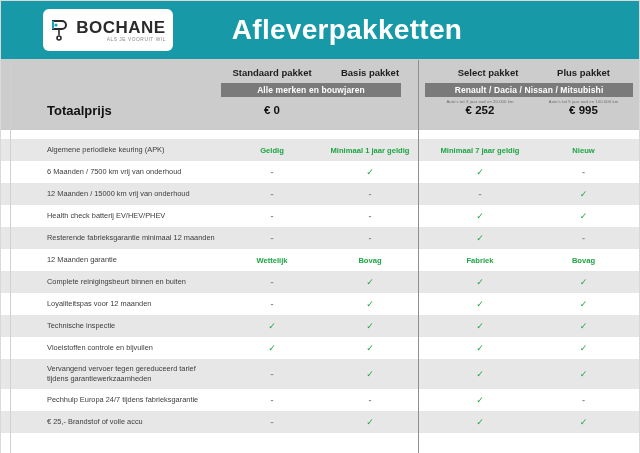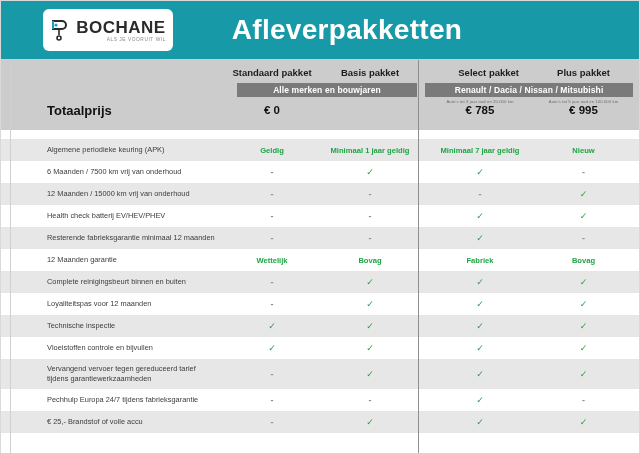--- a/index.html
+++ b/index.html
@@ -114,32 +114,32 @@
         <span class="logo-word">BOCHANE</span>
         <span class="logo-tag">ALS JE VOORUIT WIL</span>
       </span>
     </div>
     <div class="header-title">Afleverpakketten</div>
   </div>
 
   <div class="thead">
     <div class="col-head" style="left:216px;width:110px;">Standaard pakket</div>
     <div class="col-head" style="left:320px;width:98px;">Basis pakket</div>
-    <div class="col-head" style="left:408px;width:110px;text-align:right;">Select pakket</div>
+    <div class="col-head" style="left:432px;width:110px;">Select pakket</div>
     <div class="col-head" style="left:530px;width:105px;">Plus pakket</div>
 
-    <div class="badge" style="left:236px;width:180px;">Alle merken en bouwjaren</div>
+    <div class="badge" style="left:220px;width:180px;">Alle merken en bouwjaren</div>
     <div class="badge" style="left:424px;width:208px;">Renault / Dacia / Nissan / Mitsubishi</div>
 
     <div class="sub-note" style="left:424px;width:110px;">Auto's tot 3 jaar oud en 20.000 km</div>
     <div class="sub-note" style="left:530px;width:105px;">Auto's tot 5 jaar oud en 100.000 km</div>
 
     <div class="total-label">Totaalprijs</div>
     <div class="total-price" style="left:216px;width:110px;">€ 0</div>
-    <div class="total-price" style="left:424px;width:110px;">€ 785</div>
+    <div class="total-price" style="left:424px;width:110px;">€ 252</div>
     <div class="total-price" style="left:530px;width:105px;">€ 995</div>
   </div>
 
   <div class="tbody" id="tbody">
       <div class="row-spacer"></div>
       <div class="row alt">
         <div class="feat">Algemene periodieke keuring (APK)</div>
         <div class="cell" style="left: 216px; width: 110px;">Geldig</div>
         <div class="cell" style="left: 320px; width: 98px;">Minimaal 1 jaar geldig</div>
         <div class="cell" style="left: 424px; width: 110px;">Minimaal 7 jaar geldig</div>

